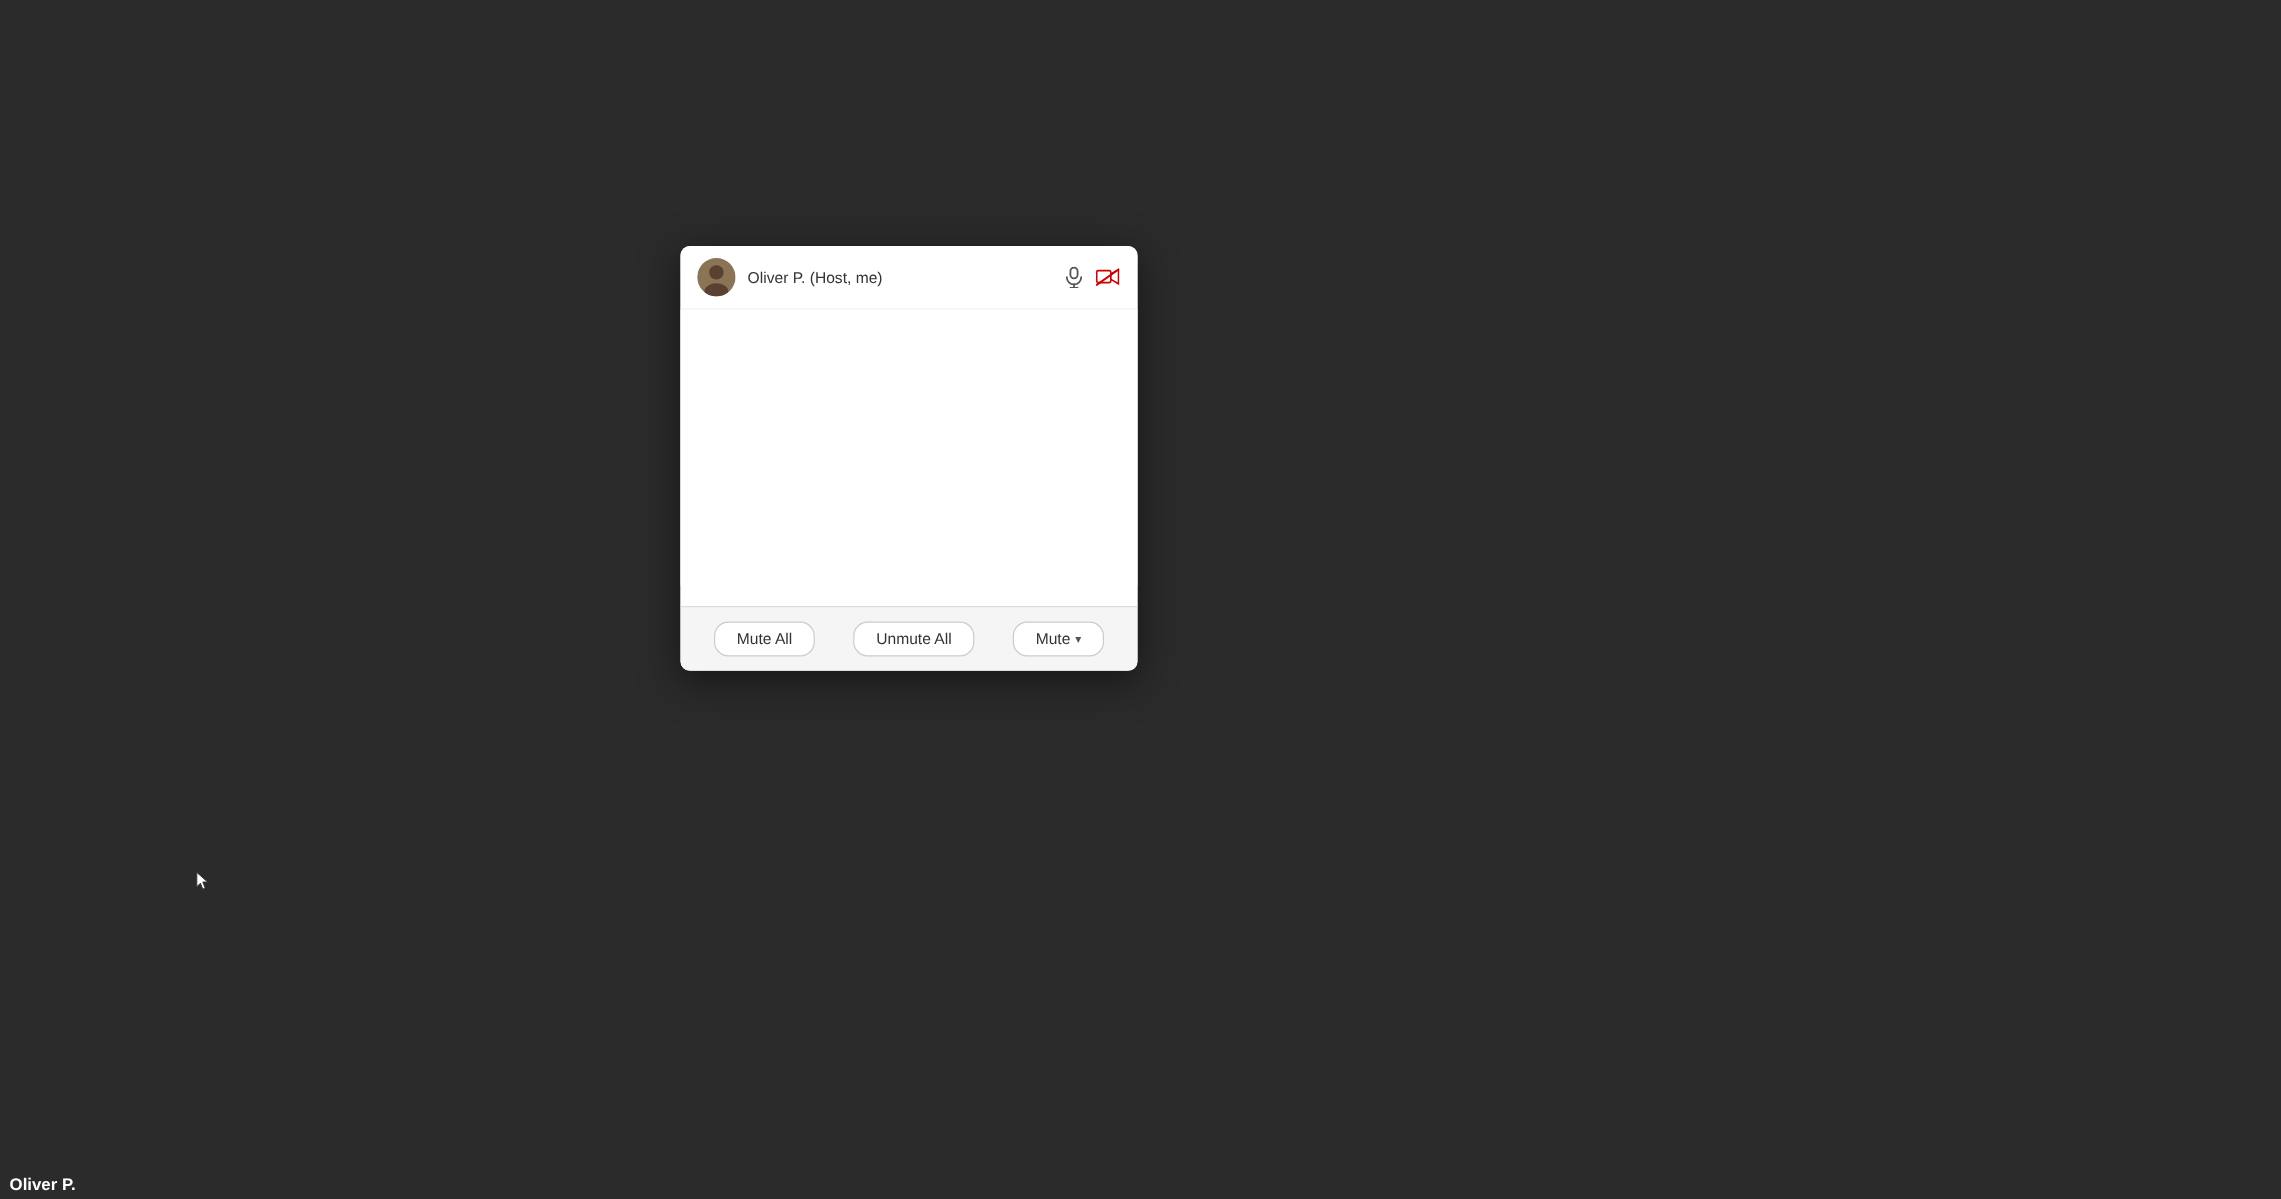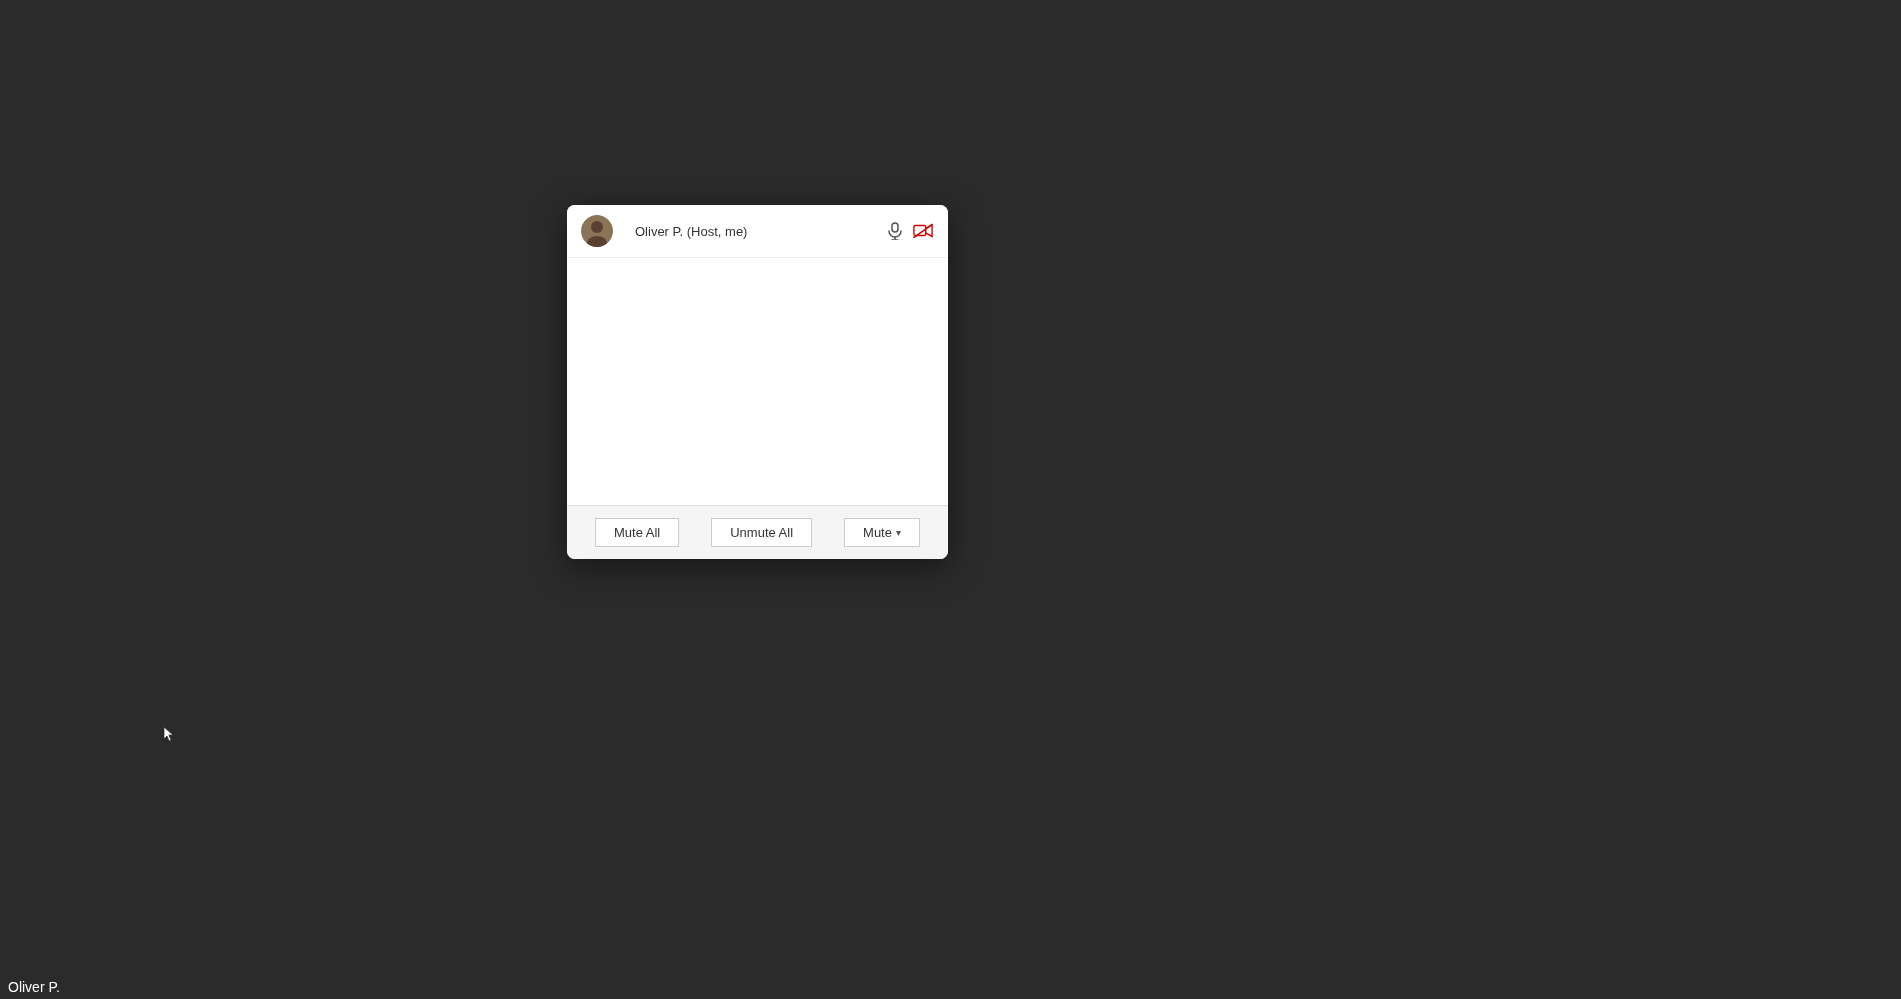--- a/index.html
+++ b/index.html
@@ -13,21 +13,21 @@
       position: relative;
     }
 
     .bottom-label {
       position: absolute;
       bottom: 0;
       left: 0;
       color: #ffffff;
       font-size: 14px;
       padding: 4px 8px;
-      font-weight: 400;
+      font-weight: 700;
     }
 
     
     .dialog {
       position: absolute;
       top: 205px;
       left: 567px;
       width: 381px;
       background: #f0f0f0;
       border-radius: 8px;
@@ -95,21 +95,21 @@
       flex: 1;
       min-height: 300px;
       padding: 0;
     }
 
     .participant-item {
       display: flex;
       align-items: center;
       padding: 10px 14px;
       border-bottom: 1px solid #f0f0f0;
-      gap: 22px;
+      gap: 10px;
     }
 
     .participant-avatar {
       width: 32px;
       height: 32px;
       border-radius: 50%;
       overflow: hidden;
       flex-shrink: 0;
       background: #ccc;
       display: flex;
@@ -169,21 +169,21 @@
       padding: 12px 16px;
       display: flex;
       align-items: center;
       justify-content: space-around;
       gap: 8px;
     }
 
     .footer-btn {
       border: 1px solid #ccc;
       background: #fff;
-      border-radius: 0;
+      border-radius: 12px;
       padding: 6px 18px;
       font-size: 13px;
       color: #333;
       cursor: pointer;
       display: flex;
       align-items: center;
       gap: 4px;
     }
 
     .chevron-down {

